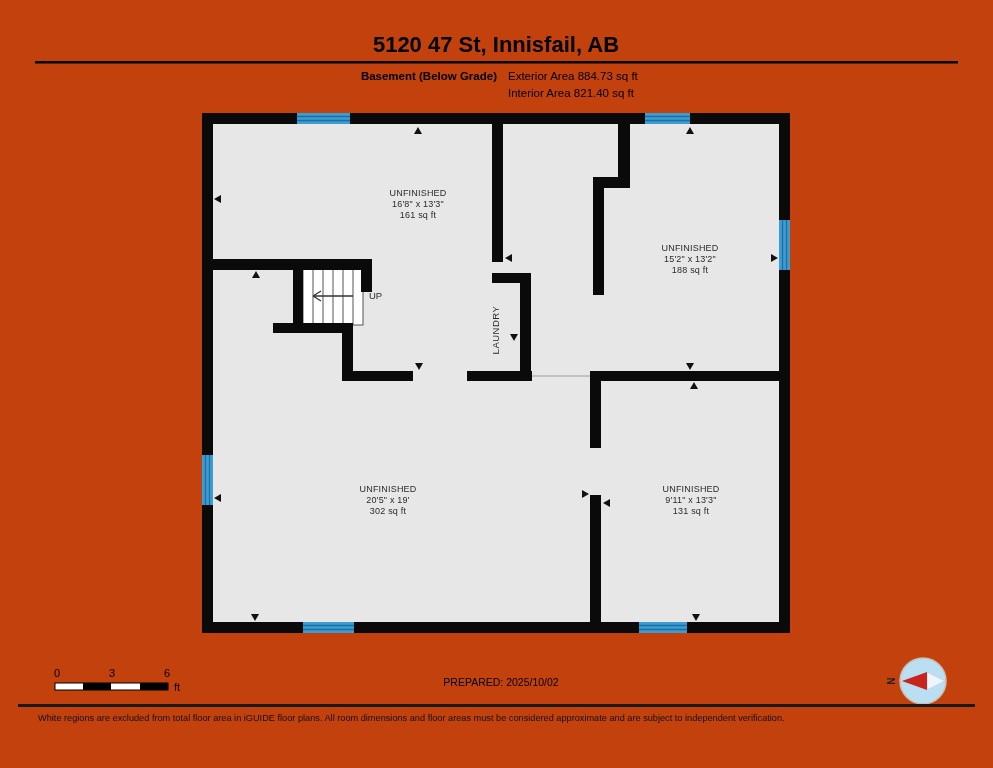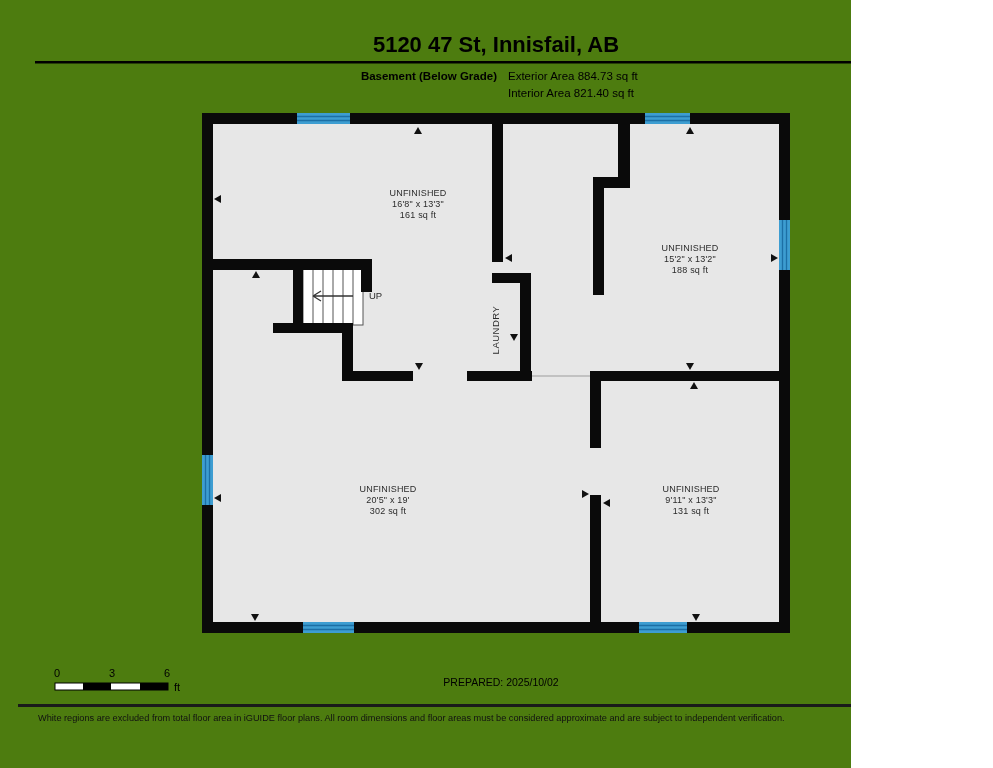--- a/index.html
+++ b/index.html
@@ -1,16 +1,16 @@
 <!DOCTYPE html>
 <html><head>
 <meta charset="utf-8">
 <style>
   html,body{margin:0;padding:0;background:#ffffff;}
-  #page{position:relative;width:851px;height:768px;background:#4d7c0f;overflow:hidden;
+  #page{position:relative;width:993px;height:768px;background:#c2410c;overflow:hidden;
         font-family:"Liberation Sans",sans-serif;}
   svg text{font-family:"Liberation Sans",sans-serif;fill:#111;}
   .t-title{font-size:22px;font-weight:bold;fill:#000;}
   .t-sub-b{font-size:11.5px;font-weight:bold;fill:#000;}
   .t-sub{font-size:11.5px;fill:#000;}
   .t-room{font-size:9px;fill:#2b2b2b;letter-spacing:.2px;}
   .t-small{font-size:9.5px;fill:#2b2b2b;}
   .t-scale{font-size:11px;fill:#000;}
   .t-prepared{font-size:10.5px;fill:#000;}
   .t-footer{font-size:9.2px;fill:#111;}

